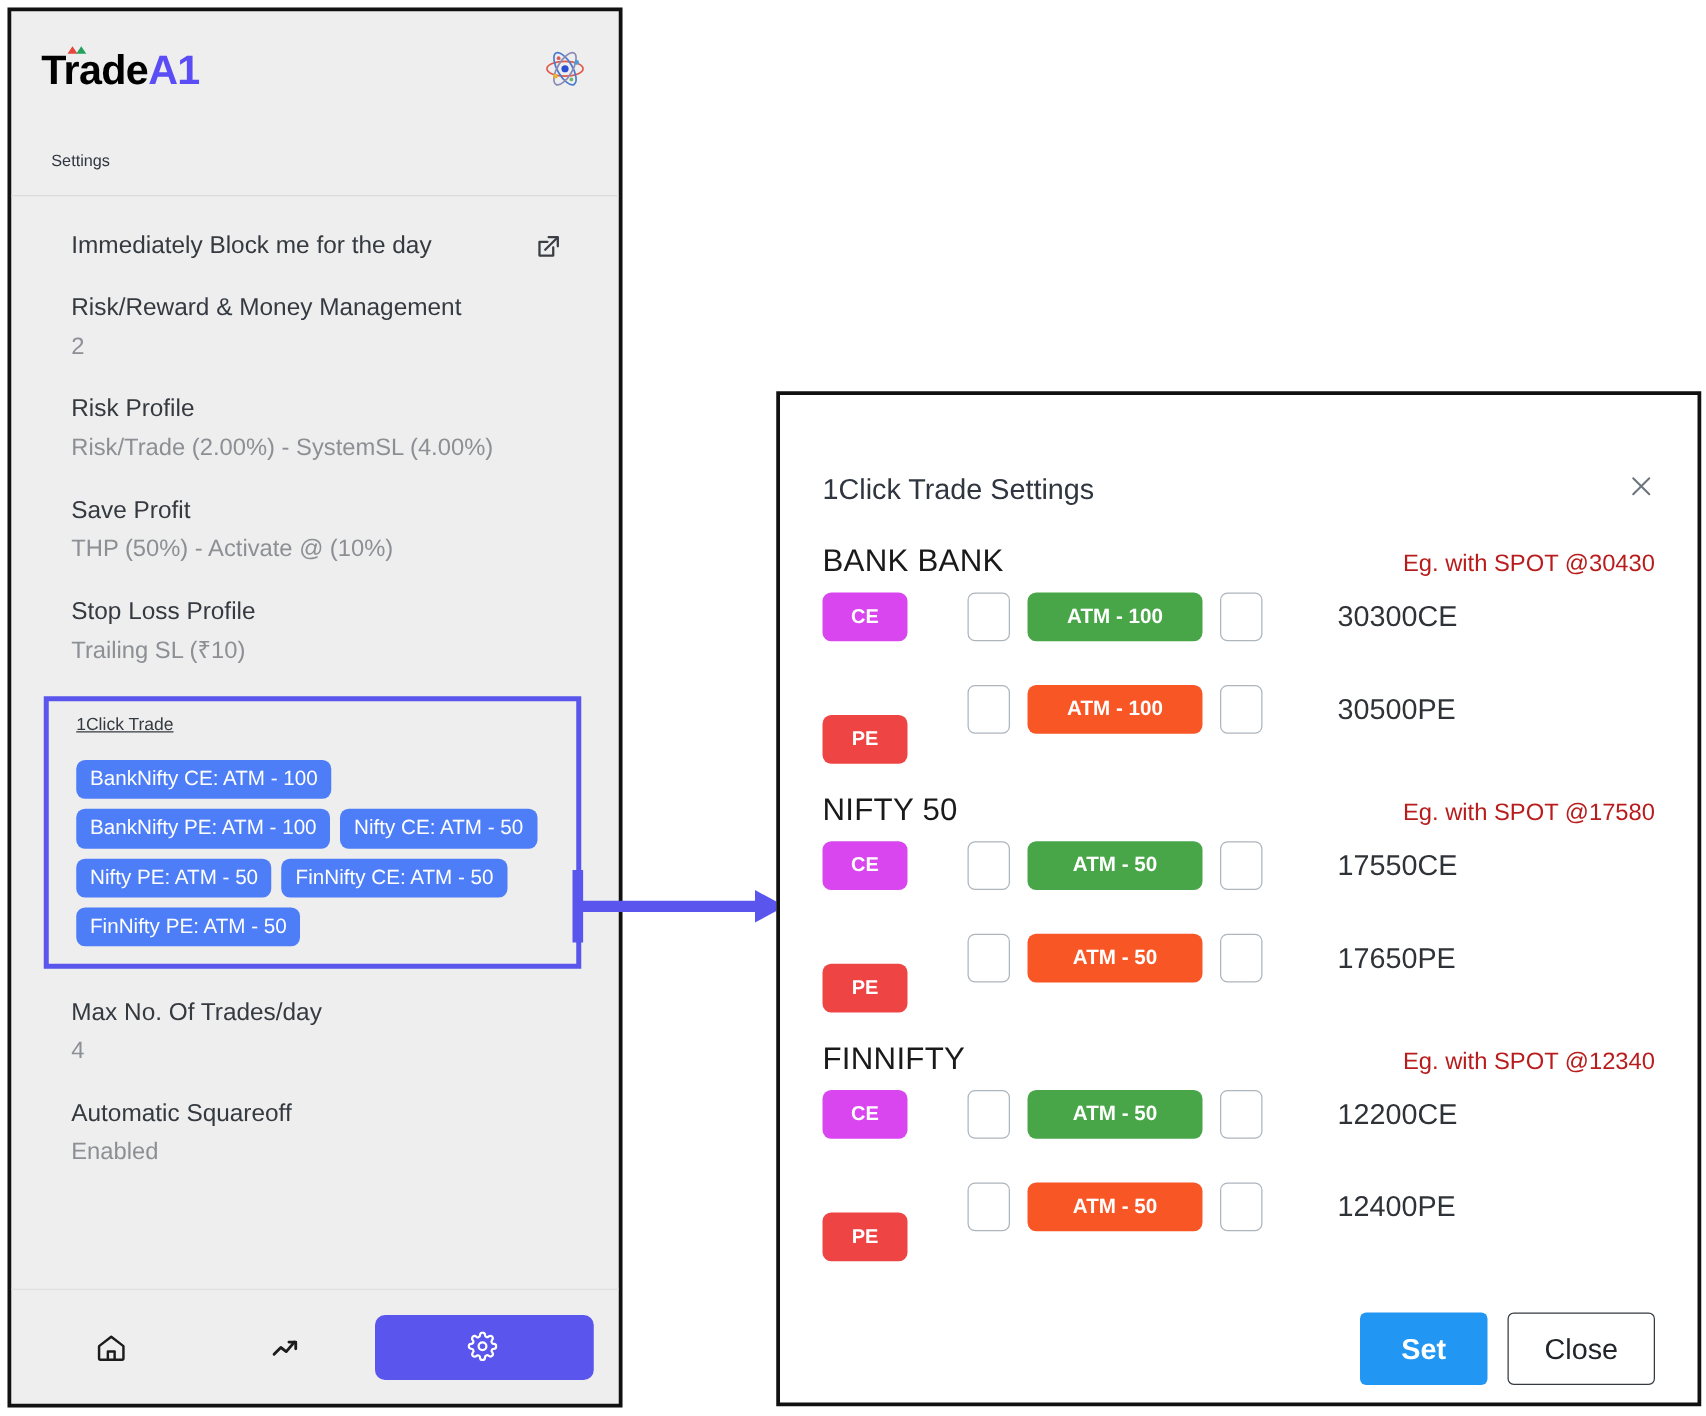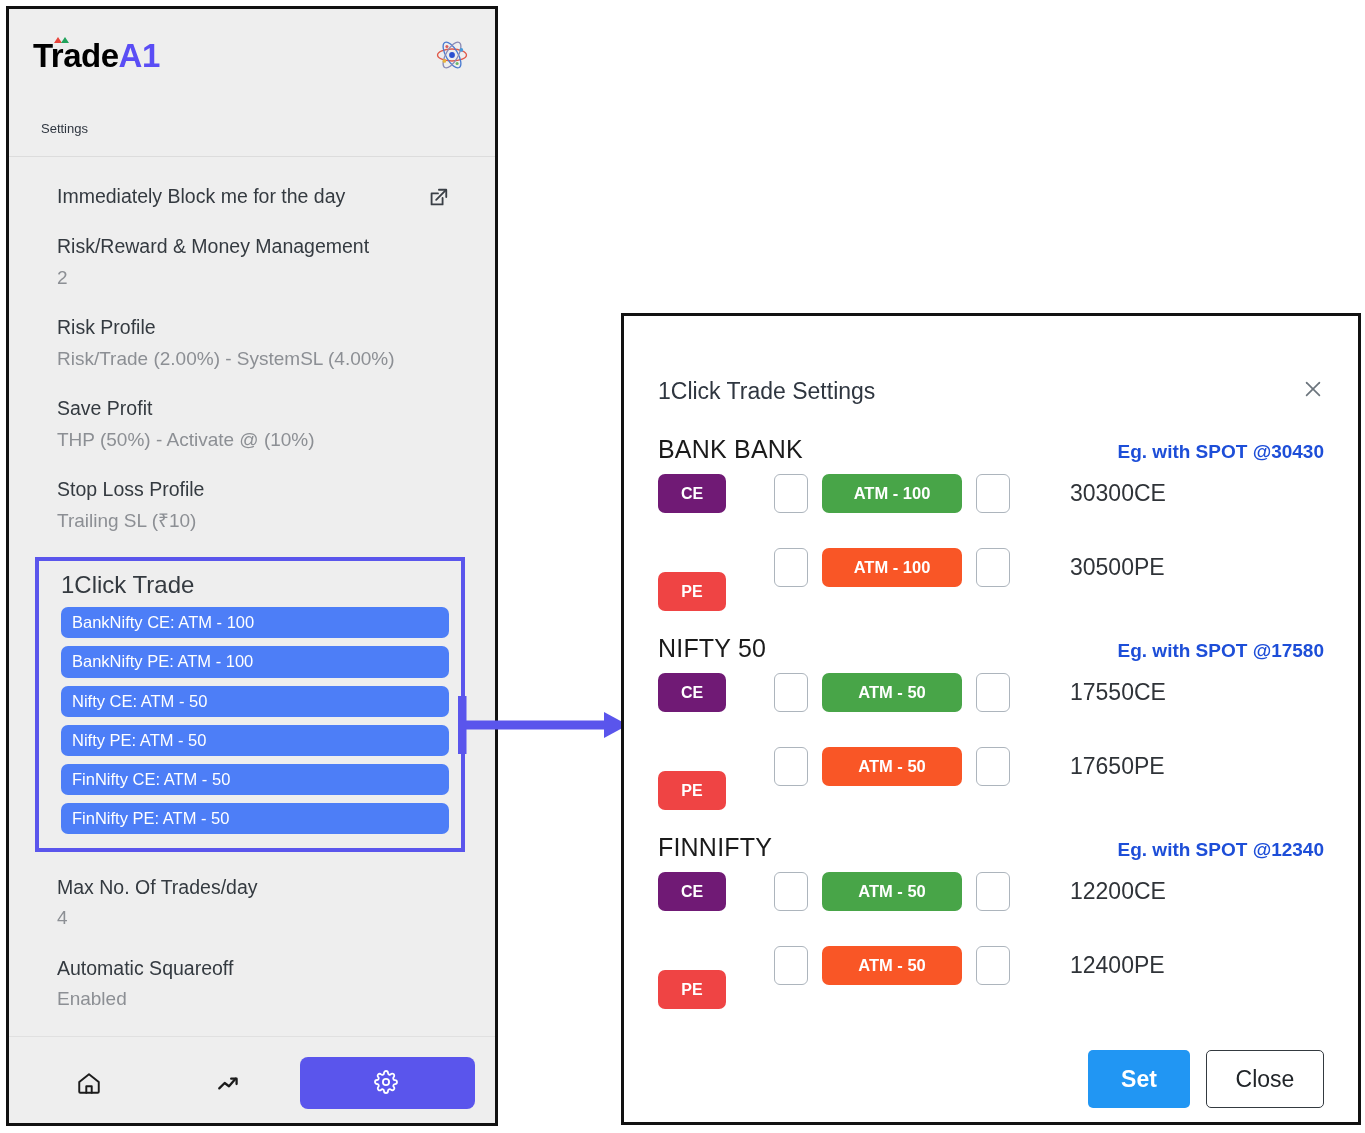--- a/index.html
+++ b/index.html
@@ -107,29 +107,29 @@
   .ext-icon { width: 22px; height: 22px; margin-top: 4px; margin-right: 22px; flex: none; }
 
   
   .oneclick-wrap {
     border: 4px solid #5a55ec;
     margin: 0 6px 22px 2px;
     padding: 10px 12px 14px 22px;
     box-sizing: border-box;
   }
   .oneclick-title {
-    font-size: 24px;
+    font-size: 14px;
     color: #343a40;
-    margin-bottom: 8px;
+    margin-bottom: 21px;
+    text-decoration: underline;
   }
   .tags {
     display: flex;
     flex-wrap: wrap;
     gap: 8px 8px;
-    flex-direction: column;
   }
   .tag {
     background: #4d7ef7;
     color: #ffffff;
     border-radius: 7px;
     font-size: 16.5px;
     padding: 6px 11px 7px 11px;
     white-space: nowrap;
     line-height: 1.1;
   }
@@ -202,41 +202,40 @@
     margin-bottom: 10px;
   }
   .grp-name {
     font-size: 25px;
     color: #1a1a1a;
     font-weight: 500;
     letter-spacing: 0.2px;
   }
   .grp-eg {
     font-size: 19px;
-    color: #1d4ed8;
-    font-weight: bold;
+    color: #b91c1c;
   }
   .opt-row {
     display: flex;
     align-items: center;
     margin-bottom: 11px;
   }
   .pill {
     width: 68px;
     height: 39px;
     border-radius: 7px;
     color: #fff;
     font-size: 16px;
     font-weight: bold;
     display: flex;
     align-items: center;
     justify-content: center;
     flex: none;
   }
-  .pill.ce { background: #701a75; }
+  .pill.ce { background: #d946ef; }
   .pill.pe { background: #ef4444; margin-top: 48px; }
   .cbox {
     width: 34px;
     height: 39px;
     border: 1.6px solid #adb5bd;
     border-radius: 6px;
     background: #fff;
     box-sizing: border-box;
     flex: none;
   }

